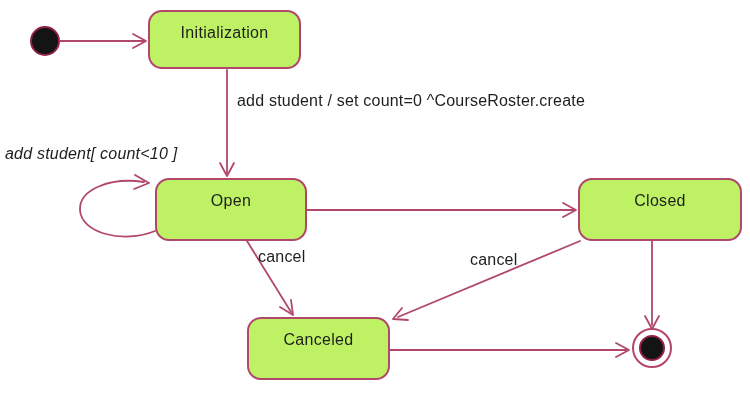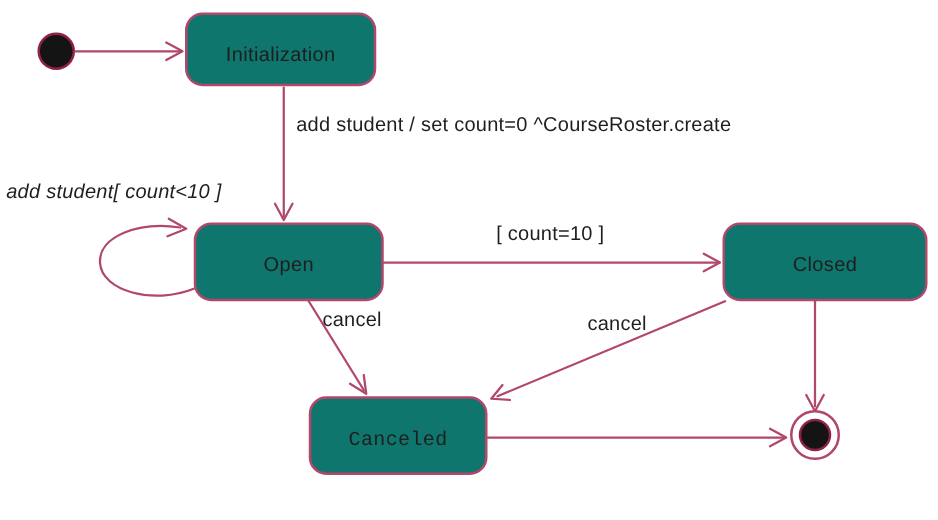--- a/index.html
+++ b/index.html
@@ -3,28 +3,28 @@
 <meta charset="utf-8">
 <style>
   html,body{margin:0;padding:0;background:#ffffff;}
   .canvas{
     position:relative;width:750px;height:416px;background:#ffffff;overflow:hidden;
     font-family:"Liberation Sans",sans-serif;
   }
   .edges{position:absolute;left:0;top:0;width:750px;height:416px;}
   .state{
     position:absolute;box-sizing:border-box;
-    background:#0f766e;border:2px solid #b1476b;border-radius:14px;
-    text-align:center;padding-top:24px;
+    background:#bef264;border:2px solid #b1476b;border-radius:14px;
+    text-align:center;padding-top:12px;
     font-size:16px;color:#1e1e1e;letter-spacing:0.3px;
   }
   .state-initialization{left:148px;top:10px;width:153px;height:59px;}
   .state-open{left:155px;top:178px;width:152px;height:63px;}
   .state-closed{left:578px;top:178px;width:164px;height:63px;}
-  .state-canceled{left:247px;top:317px;width:143px;height:63px;font-family:Liberation Mono, monospace;}
+  .state-canceled{left:247px;top:317px;width:143px;height:63px;}
   .tlabel{
     position:absolute;font-size:16px;color:#1e1e1e;
     white-space:nowrap;letter-spacing:0.2px;
   }
   .tlabel-init-open{left:237px;top:92px;}
   .tlabel-self-loop{left:5px;top:145px;font-style:italic;}
   .tlabel-open-closed{left:397px;top:179px;}
   .tlabel-open-canceled{left:258px;top:248px;}
   .tlabel-closed-canceled{left:470px;top:251px;}
   .tlabel-canceled-final{left:437px;top:321px;}
@@ -80,17 +80,16 @@
   <div class="state state-closed">
     <span>Closed</span>
   </div>
 
   <div class="state state-canceled">
     <span>Canceled</span>
   </div>
 
   <div class="tlabel tlabel-init-open">add student / set count=0 ^CourseRoster.create</div>
   <div class="tlabel tlabel-self-loop">add student[ count&lt;10 ]</div>
-  <div class="tlabel tlabel-open-closed">[ count=10 ]</div>
   <div class="tlabel tlabel-open-canceled">cancel</div>
   <div class="tlabel tlabel-closed-canceled">cancel</div>
 
 </div>
 
 </body></html>

